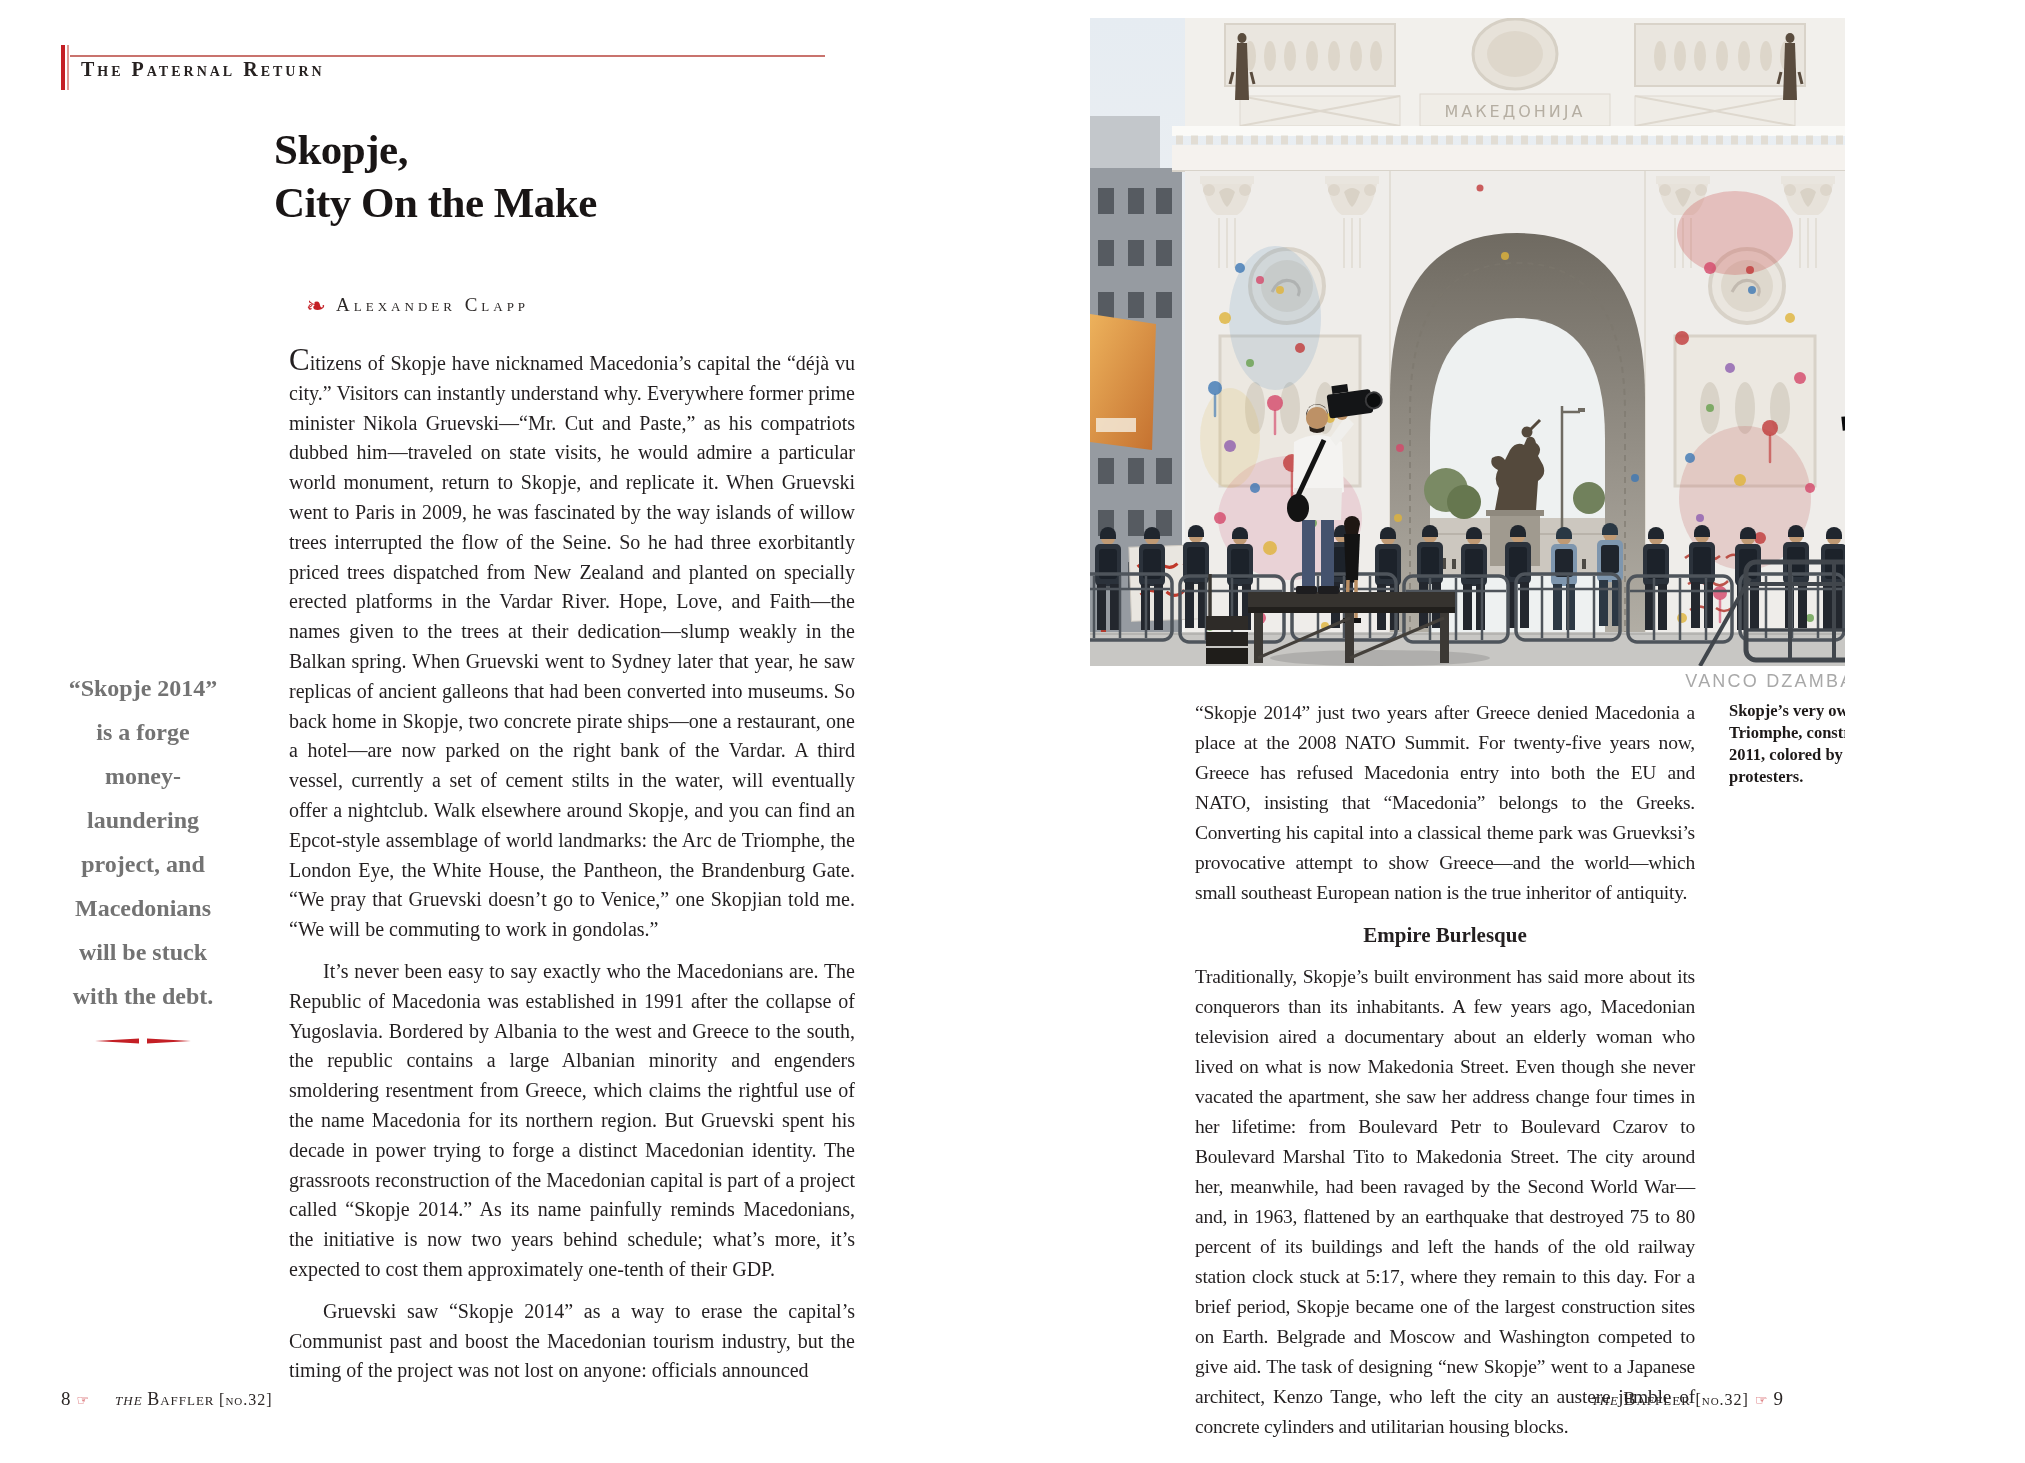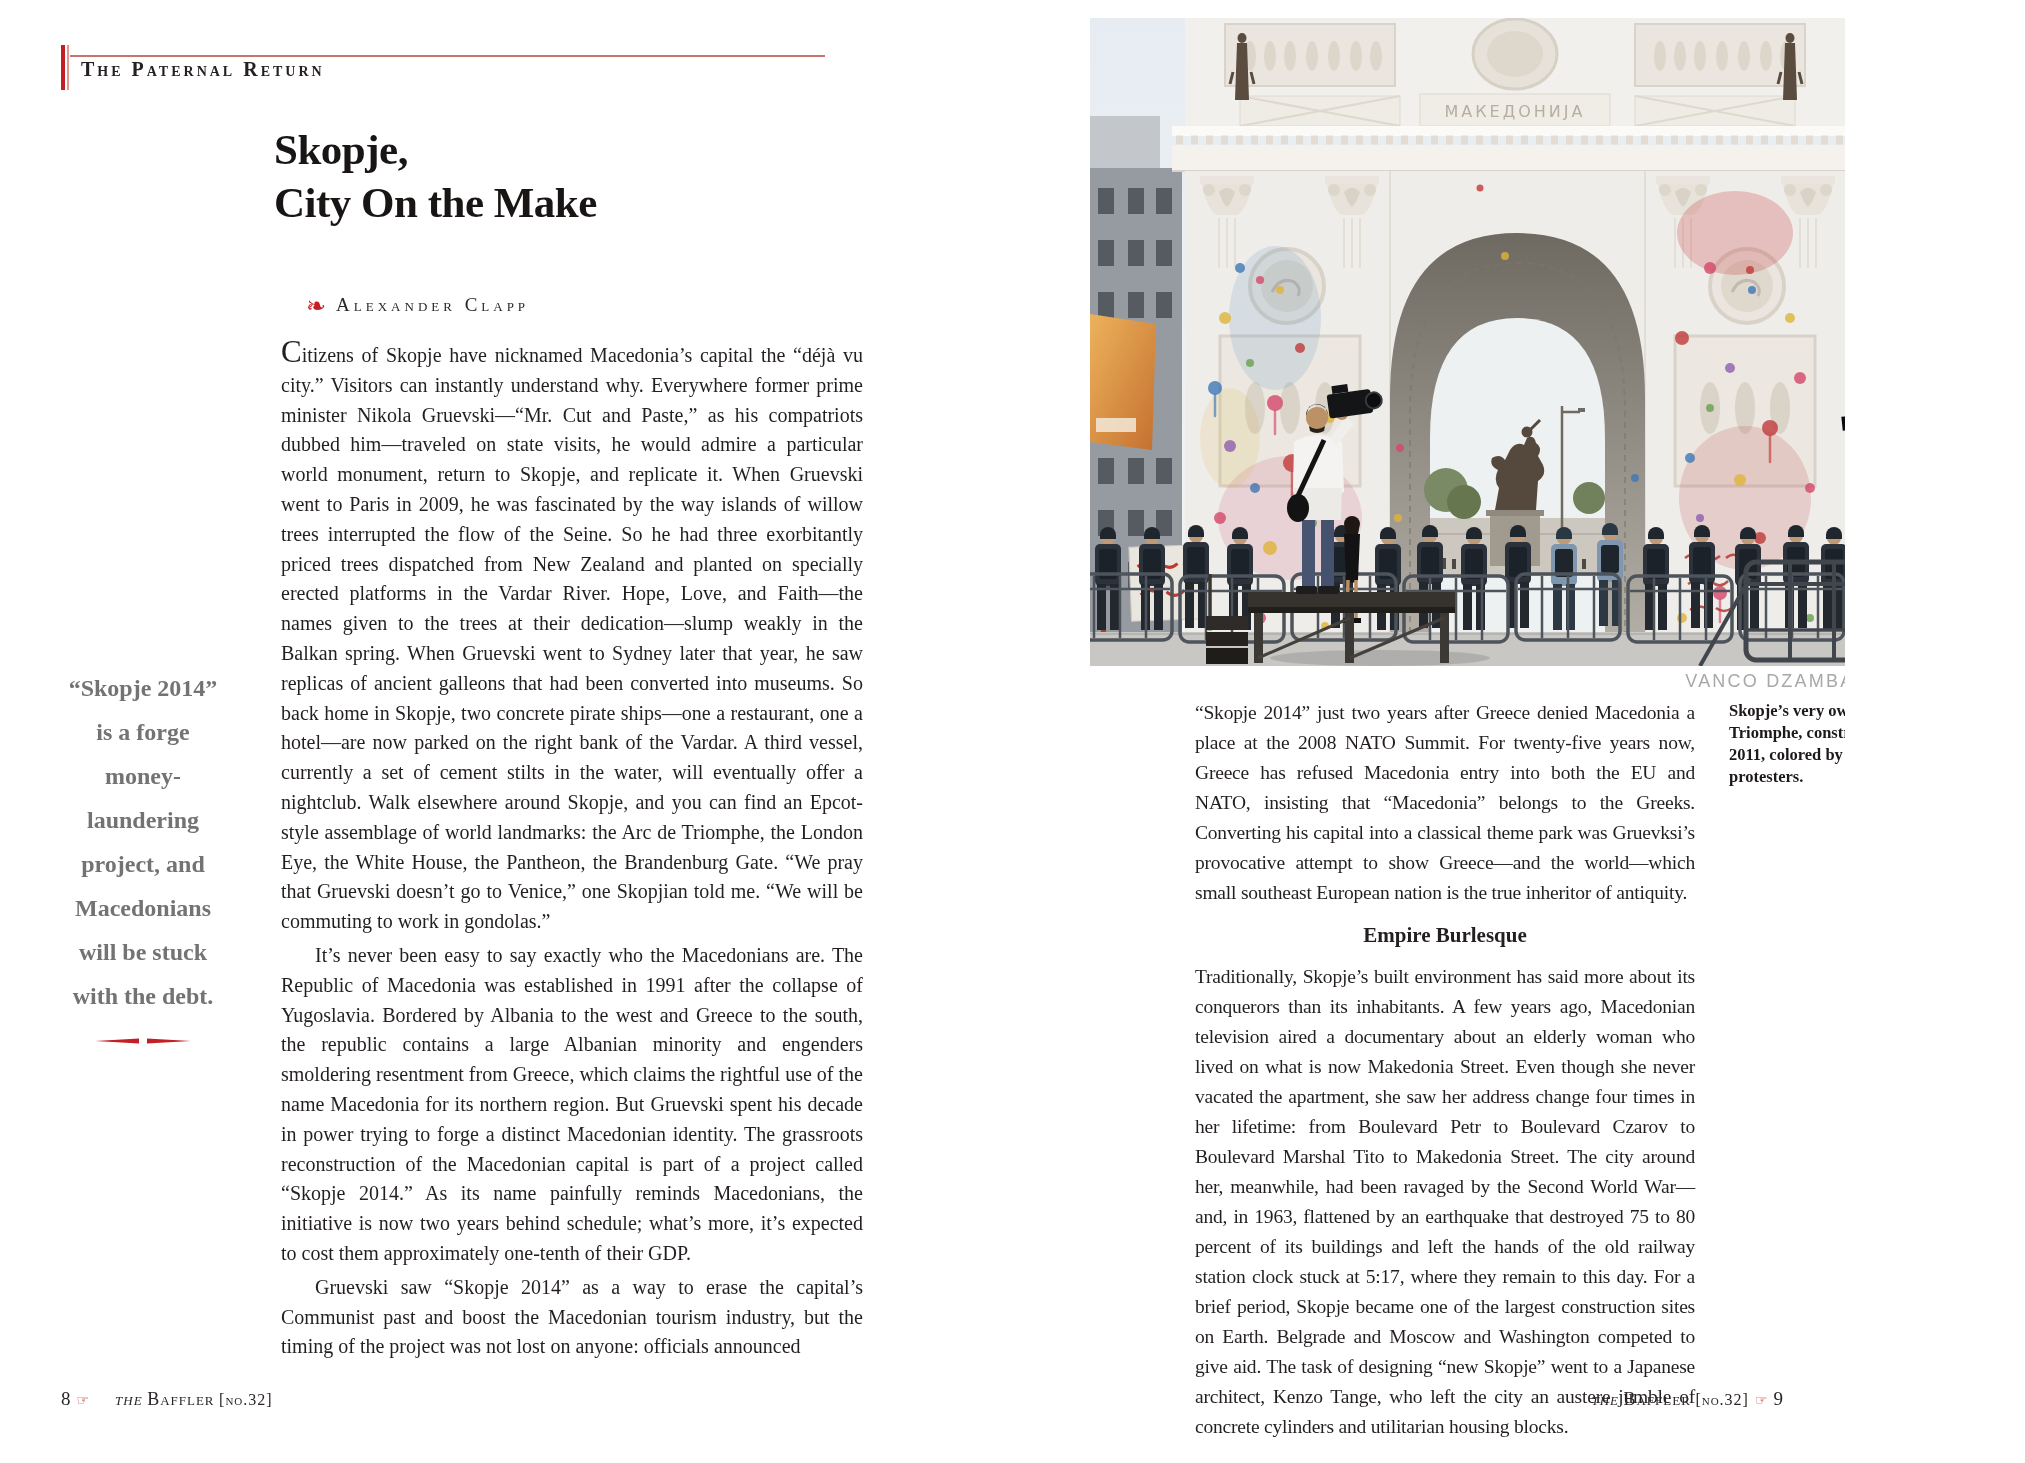--- a/index.html
+++ b/index.html
@@ -16,21 +16,21 @@
   
   .title{position:absolute;left:274px;top:123px;font-weight:700;font-size:43px;line-height:53px;
          letter-spacing:-0.5px;color:#191515;}
   .byline{position:absolute;left:306px;top:292px;font-size:19px;}
   .byline .orn{color:#c41f25;font-family:"DejaVu Sans",sans-serif;font-size:24px;vertical-align:-3px;margin-right:10px;}
   .byline .name{font-variant:small-caps;letter-spacing:4px;color:#2b2726;}
 
   
   .body-col{position:absolute;left:277px;top:337px;width:590px;font-size:20px;line-height:29.8px;
             text-align:justify;hyphens:auto;}
-  .body-col p{margin:4px;}
+  .body-col p{margin:12px;}
   .body-col p.indent{text-indent:34px;}
   .opener::first-letter{font-size:31px;line-height:22px;}
 
   
   .pullquote{position:absolute;left:46px;top:666px;width:194px;text-align:center;
              font-weight:700;font-size:24px;line-height:44px;color:#737373;}
   .pq-divider{margin:18px auto 0;width:96px;height:10px;display:block;}
 
   
   .photo-wrap{position:absolute;left:1090px;top:18px;width:873px;height:648px;background:#e8ebee;}

